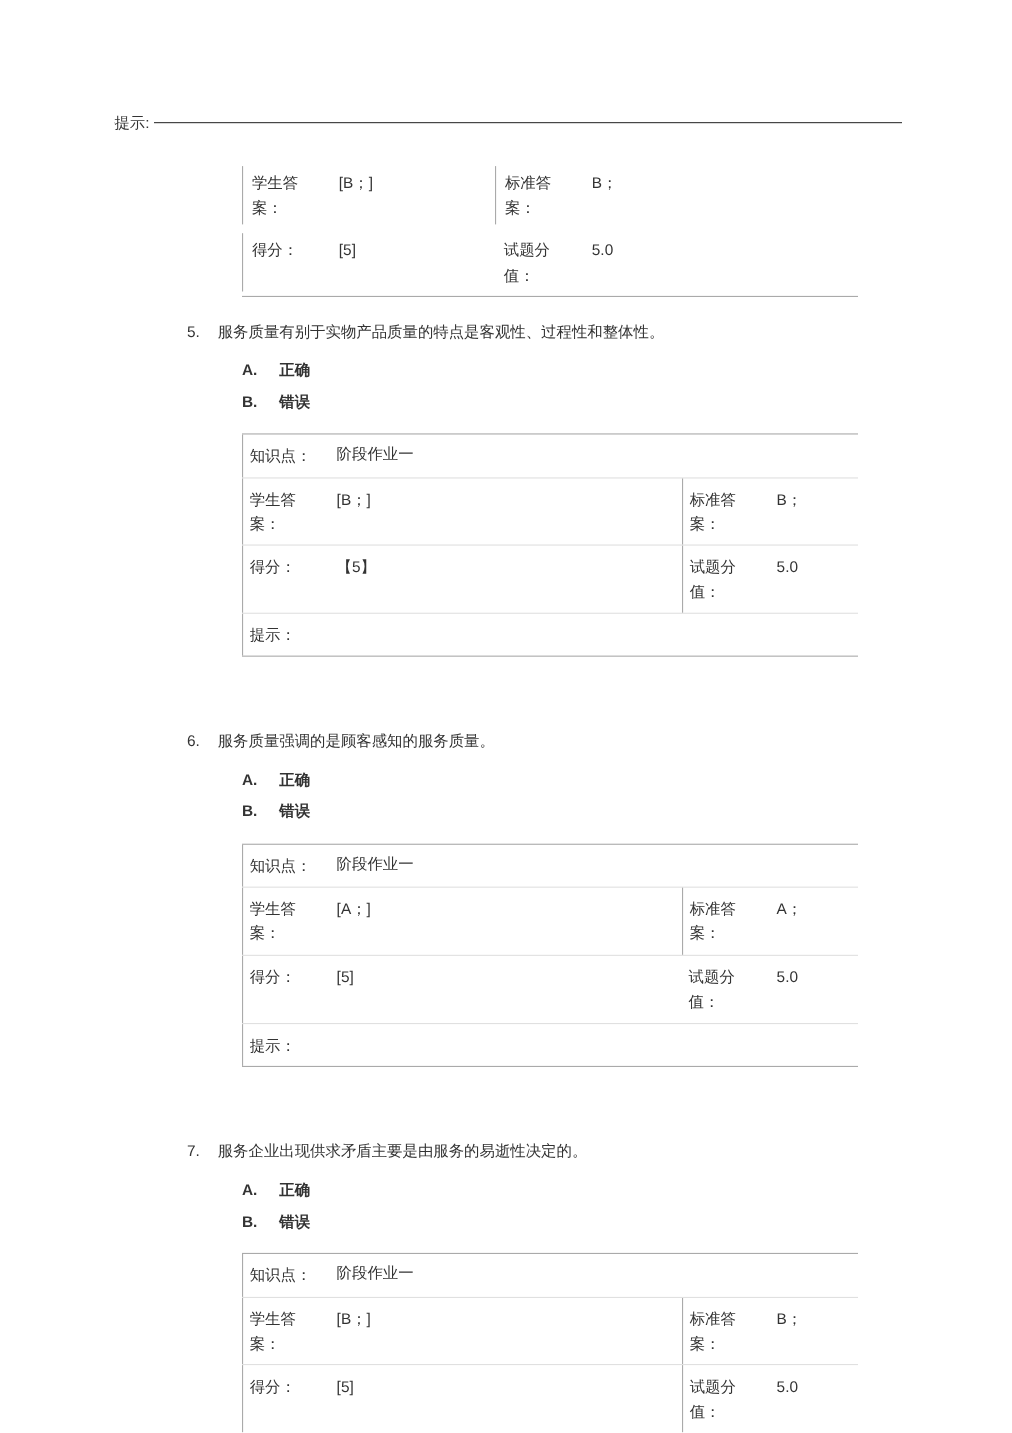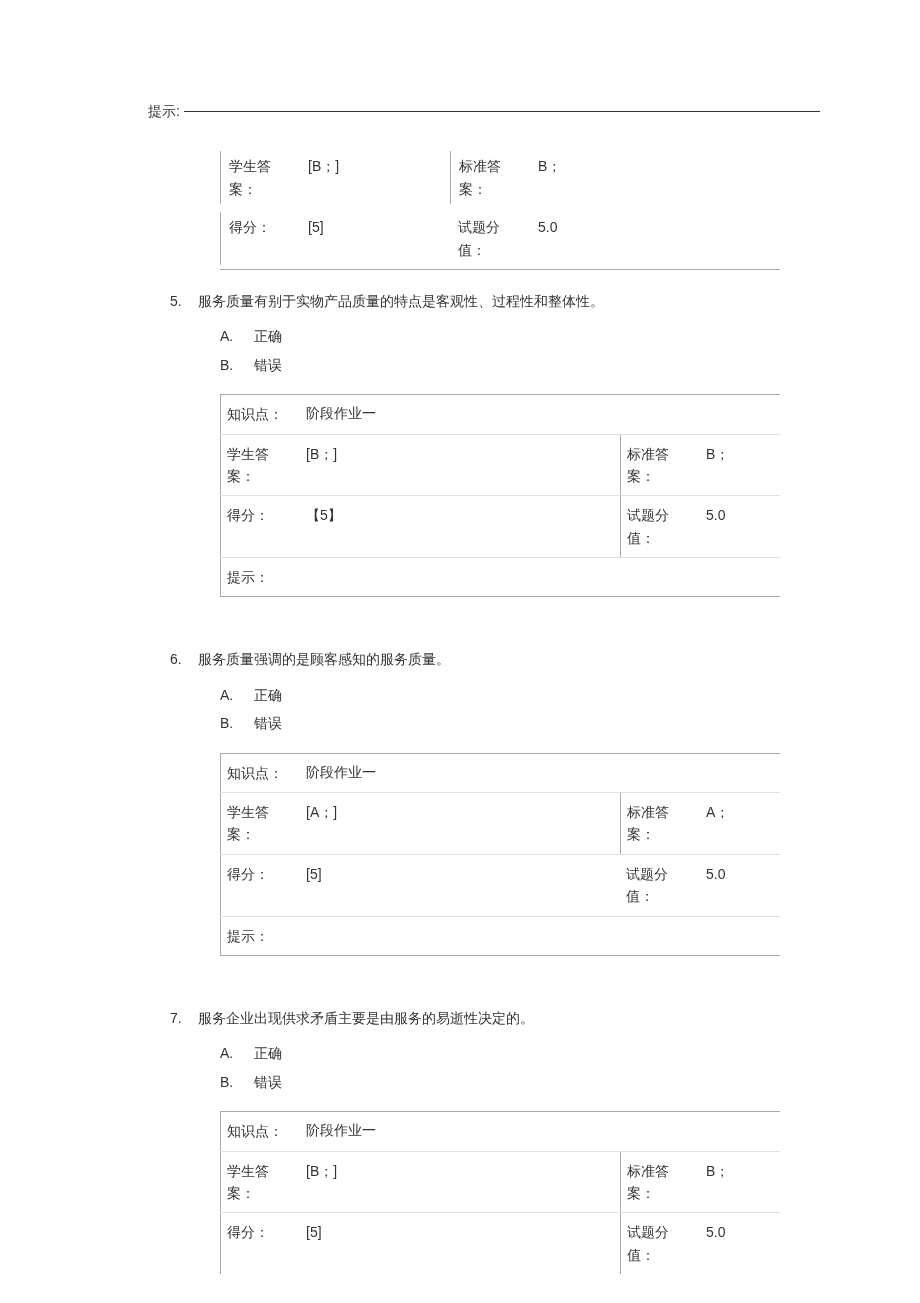--- a/index.html
+++ b/index.html
@@ -10,21 +10,21 @@
     body {
       font-family: "Microsoft YaHei", "SimSun", sans-serif;
       font-size: 14px;
       color: #333;
       background: #fff;
       width: 920px;
       padding: 100px 40px 40px 40px;
       line-height: 1.6;
     }
     .hint-strike {
-      margin-left: 108px;
+      margin-left: 64px;
       margin-bottom: 25px;
       position: relative;
     }
     .hint-strike span {
       background: #fff;
       padding-right: 4px;
       position: relative;
       z-index: 2;
     }
     .hint-strike::after {
@@ -51,34 +51,35 @@
       border-left: 1px solid #aaa;
       padding: 4px 8px;
     }
     .cell.label1 { width: 80px; }
     .cell.val1 { width: 150px; border-left: none; }
     .cell.label2 { width: 80px; }
     .cell.val2 { flex: 1; border-left: none; }
     .cell.noborder { border-left: none; }
     .question {
       margin-left: 130px;
-      margin-top: 1px;
+      margin-top: 15px;
       margin-bottom: 10px;
     }
     .question-num {
       display: inline-block;
       width: 24px;
     }
     .options {
       margin-left: 180px;
       margin-top: 8px;
       margin-bottom: 10px;
     }
     .option {
       padding: 3px 0;
+      font-weight: bold;
     }
     .option-letter {
       display: inline-block;
       width: 30px;
     }
     .full-table {
       margin-left: 180px;
       margin-right: 100px;
       border: 1px solid #aaa;
       border-left: none;

